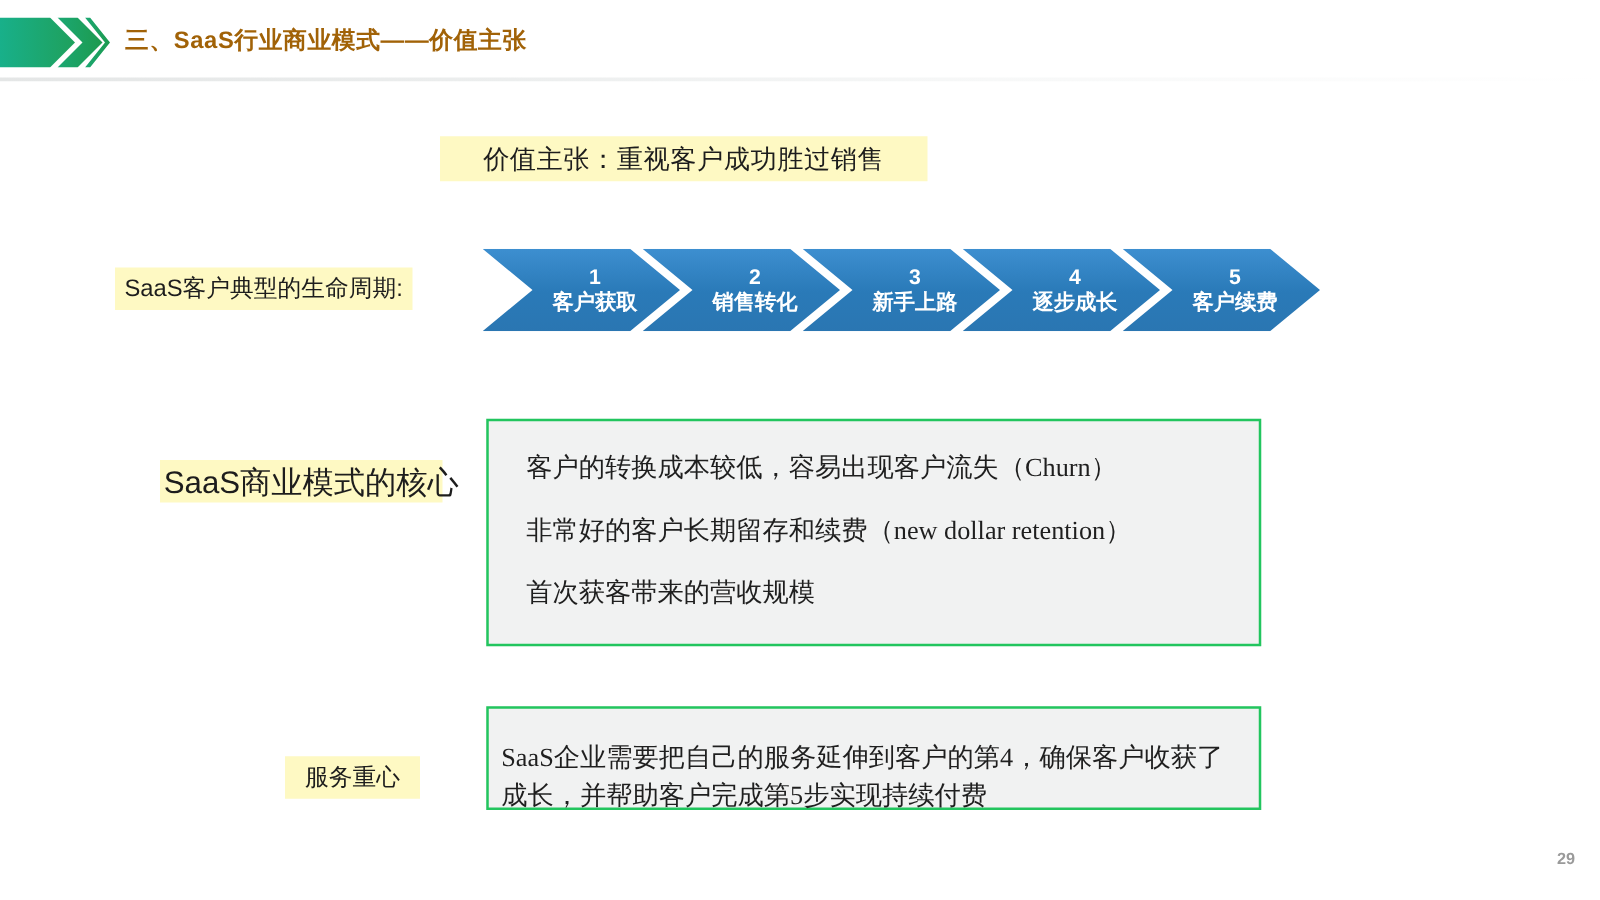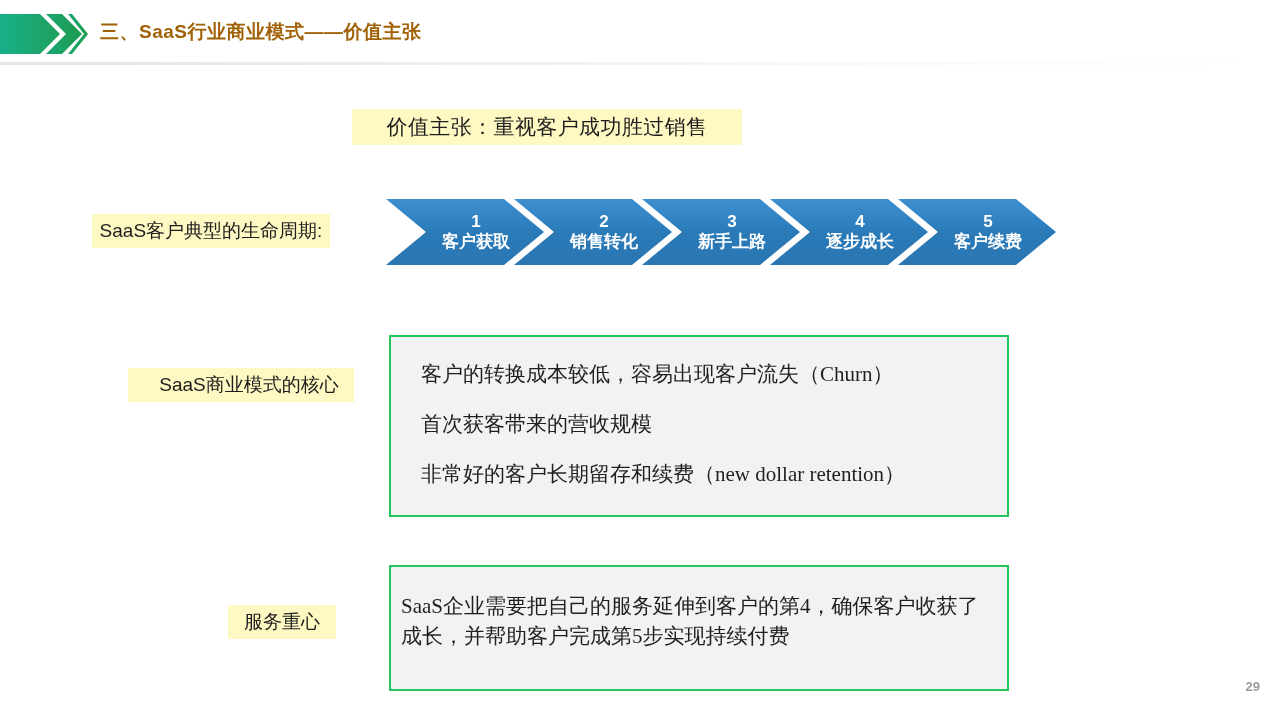--- a/index.html
+++ b/index.html
@@ -74,21 +74,21 @@
     top: 214px;
     width: 238px;
     height: 34px;
     font-size: 19px;
   }
   #core-label {
     left: 128px;
     top: 368px;
     width: 226px;
     height: 34px;
-    font-size: 19px;
+    font-size: 25px;
     padding-left: 16px;
   }
   #service-label {
     left: 228px;
     top: 605px;
     width: 108px;
     height: 34px;
     font-size: 19px;
   }
 
@@ -149,21 +149,21 @@
     line-height: 26px;
     margin-bottom: 24px;
     white-space: nowrap;
   }
   #core-box .line:last-child { margin-bottom: 0; }
 
   #service-box {
     left: 389px;
     top: 565px;
     width: 620px;
-    height: 126px;
+    height: 83px;
     padding: 24px 20px 0 10px;
   }
   #service-box .para {
     font-size: 21px;
     line-height: 30px;
   }
 
   
   #page-number {
     position: absolute;
@@ -223,22 +223,22 @@
   <div class="chev" style="left:512px">
     <span class="chev-num">5</span>
     <span class="chev-text">客户续费</span>
   </div>
 </div>
 
 <div class="chip" id="core-label">SaaS商业模式的核心</div>
 
 <div class="content-box" id="core-box">
   <div class="line">客户的转换成本较低，容易出现客户流失（Churn）</div>
+  <div class="line">非常好的客户长期留存和续费（new dollar retention）</div>
   <div class="line">首次获客带来的营收规模</div>
-  <div class="line">非常好的客户长期留存和续费（new dollar retention）</div>
 </div>
 
 <div class="chip" id="service-label">服务重心</div>
 
 <div class="content-box" id="service-box">
   <div class="para">SaaS企业需要把自己的服务延伸到客户的第4，确保客户收获了成长，并帮助客户完成第5步实现持续付费</div>
 </div>
 
 <div id="page-number">29</div>
 

